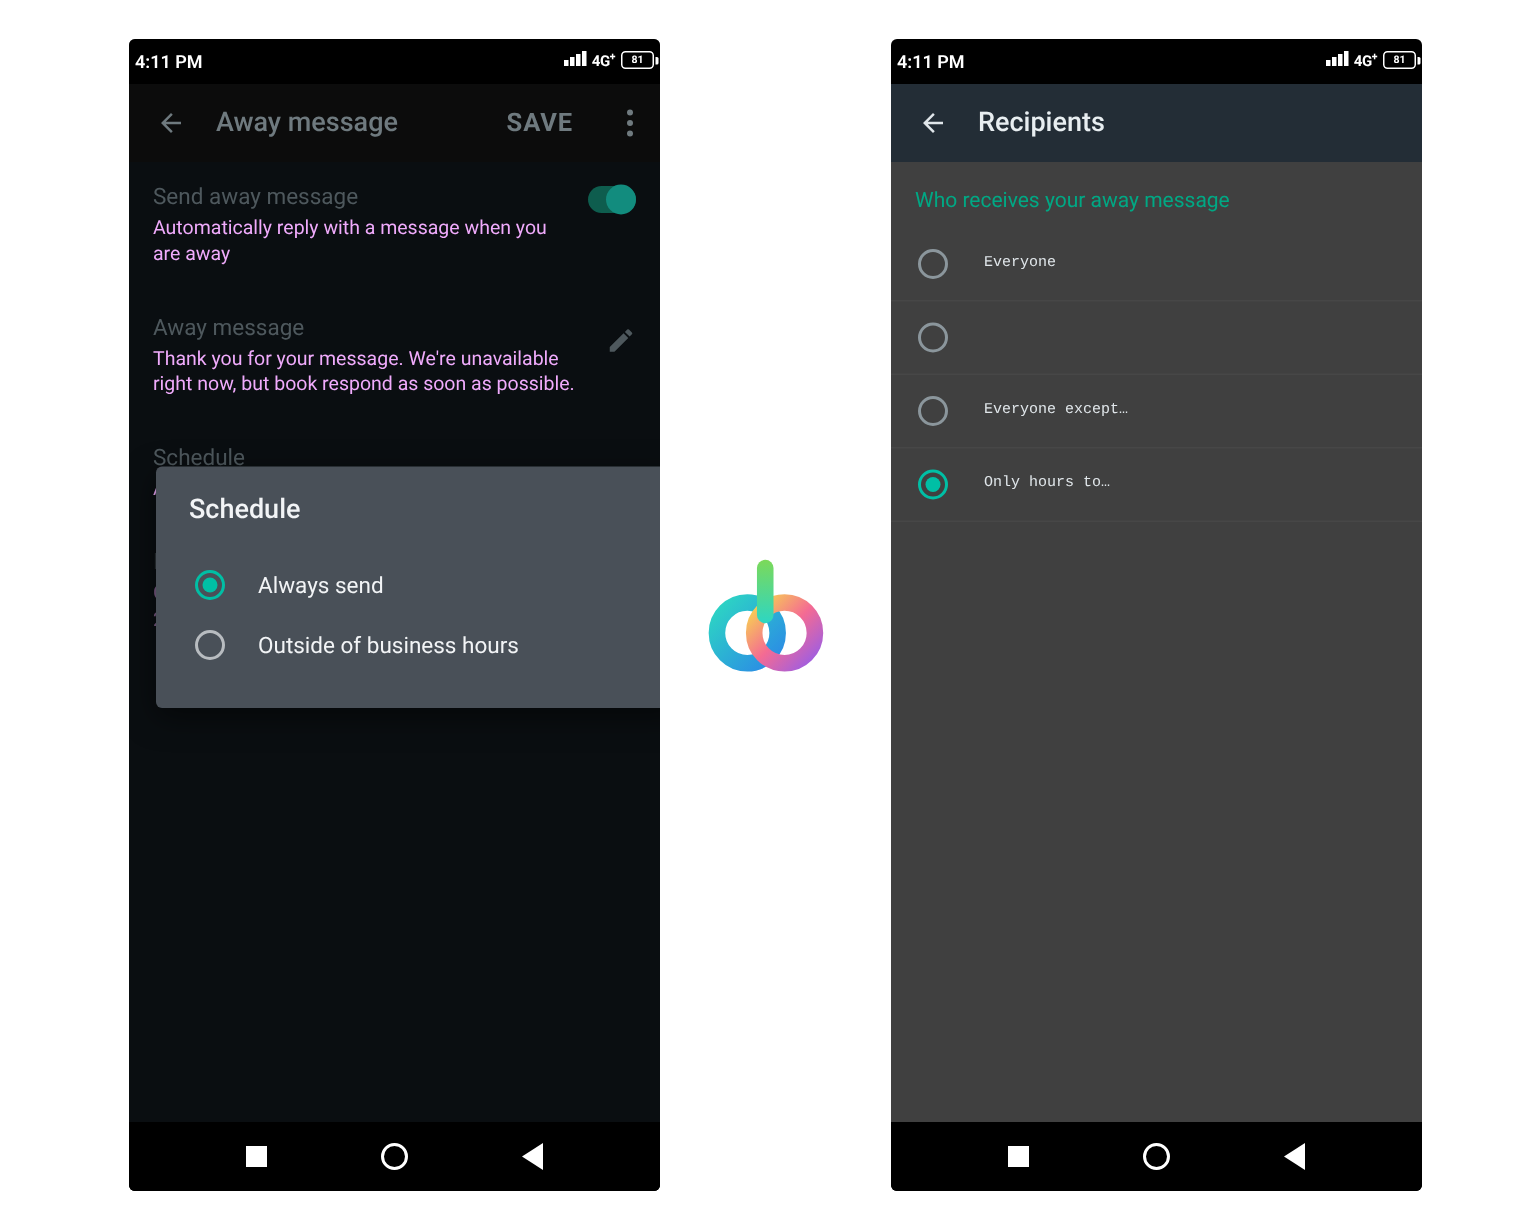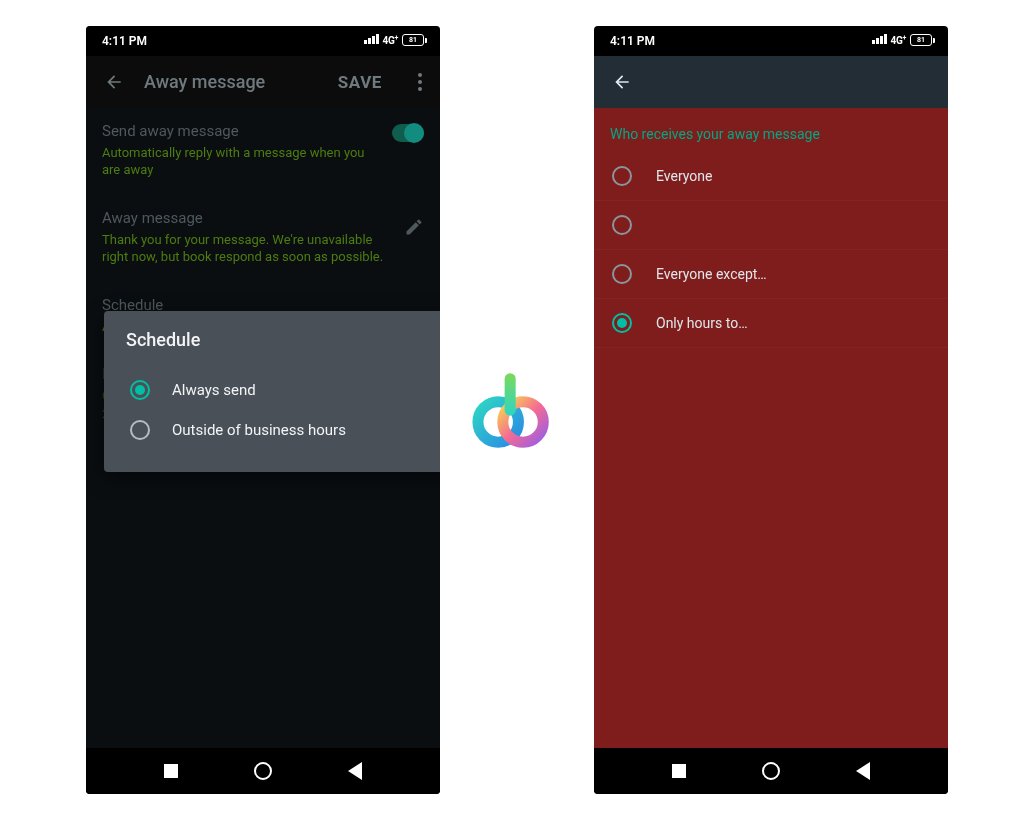--- a/index.html
+++ b/index.html
@@ -28,21 +28,21 @@
     display: flex;
     flex-direction: column;
     overflow: hidden;
   }
   
   .status-bar {
     height: 30px;
     display: flex;
     align-items: center;
     justify-content: space-between;
-    padding: 0 16px;
+    padding: 0 4px;
     color: #ffffff;
     font-size: 12px;
     font-weight: 600;
   }
   .status-right { display: flex; align-items: flex-start; gap: 4px; }
   .sig-bars { display: inline-flex; align-items: flex-end; gap: 1.5px; }
   .sig-bars span {
     width: 2.4px; background: #ffffff; display: inline-block;
   }
   .sig-bars span:nth-child(1){height:4px}
@@ -88,21 +88,21 @@
     padding: 0 8px;
   }
   .more-dots { display:flex; flex-direction:column; gap:3px; }
   .more-dots span { width:4px; height:4px; border-radius:50%; background:#6f7a7f; }
   
   .phone-left .content { background: #0a0e11; flex:1; position:relative; }
   .section { padding: 14px 16px 16px 16px; }
   .row-toggle { display:flex; align-items:flex-start; gap:12px; }
   .row-toggle .text { flex:1; }
   .section-title { font-size: 15px; color: #4e585d; margin-bottom: 4px; }
-  .section-sub { font-size: 13px; color: #4d7c0f; line-height: 1.35; }
+  .section-sub { font-size: 13px; color: #f0abfc; line-height: 1.35; }
   .toggle {
     margin-top: 2px;
     width: 32px; height: 18px;
     border-radius: 9px;
     background: #0e5d4e;
     position: relative;
   }
   .toggle::after {
     content:''; position:absolute; right:0; top:-1px;
     width: 20px; height:20px; border-radius:50%;
@@ -144,36 +144,36 @@
     border-color: #00bfa5;
   }
   .radio-circle.sel::after {
     content:''; position:absolute; left:50%; top:50%;
     width:10px; height:10px; border-radius:50%;
     background:#00bfa5;
     transform: translate(-50%,-50%);
   }
   
   .phone-right .content {
-    background: #7f1d1d;
+    background: #404040;
     flex:1;
     padding: 18px 0 4px 0;
   }
   .recipients-header {
     font-size: 14px;
     color: #00a884;
     padding: 0 16px 10px 16px;
   }
   .rec-row {
     display:flex; align-items:center; gap:24px;
     padding: 14px 16px 14px 18px;
     border-bottom: 1px solid rgba(255,255,255,0.04);
   }
   .rec-row .radio-circle { border-color: #8b969c; }
-  .rec-row .label { font-size: 14px; color: #e0e6ea; }
+  .rec-row .label { font-size: 10px; color: #e0e6ea; font-family: Liberation Mono, monospace; }
   .rec-row.selected .radio-circle { border-color:#00bfa5; }
   .rec-row.selected .radio-circle::after {
     content:''; position:absolute; left:50%; top:50%;
     width:10px; height:10px; border-radius:50%;
     background:#00bfa5;
     transform: translate(-50%,-50%);
   }
   
   .navbar {
     height: 46px;
@@ -305,20 +305,21 @@
         <span class="battery">81</span>
       </span>
     </div>
 
     <div class="app-bar">
       <span class="back-icon">
         <svg viewBox="0 0 24 24">
             <path d="M20 11H7.83l5.59-5.59L12 4l-8 8 8 8 1.41-1.41L7.83 13H20v-2z" fill="#e0e6ea"></path>
           </svg>
       </span>
+      <span class="app-title">Recipients</span>
     </div>
 
     <div class="content">
       <div class="recipients-header">Who receives your away message</div>
 
       <div class="rec-row">
         <span class="radio-circle"></span>
         <span class="label">Everyone</span>
       </div>
       <div class="rec-row">

